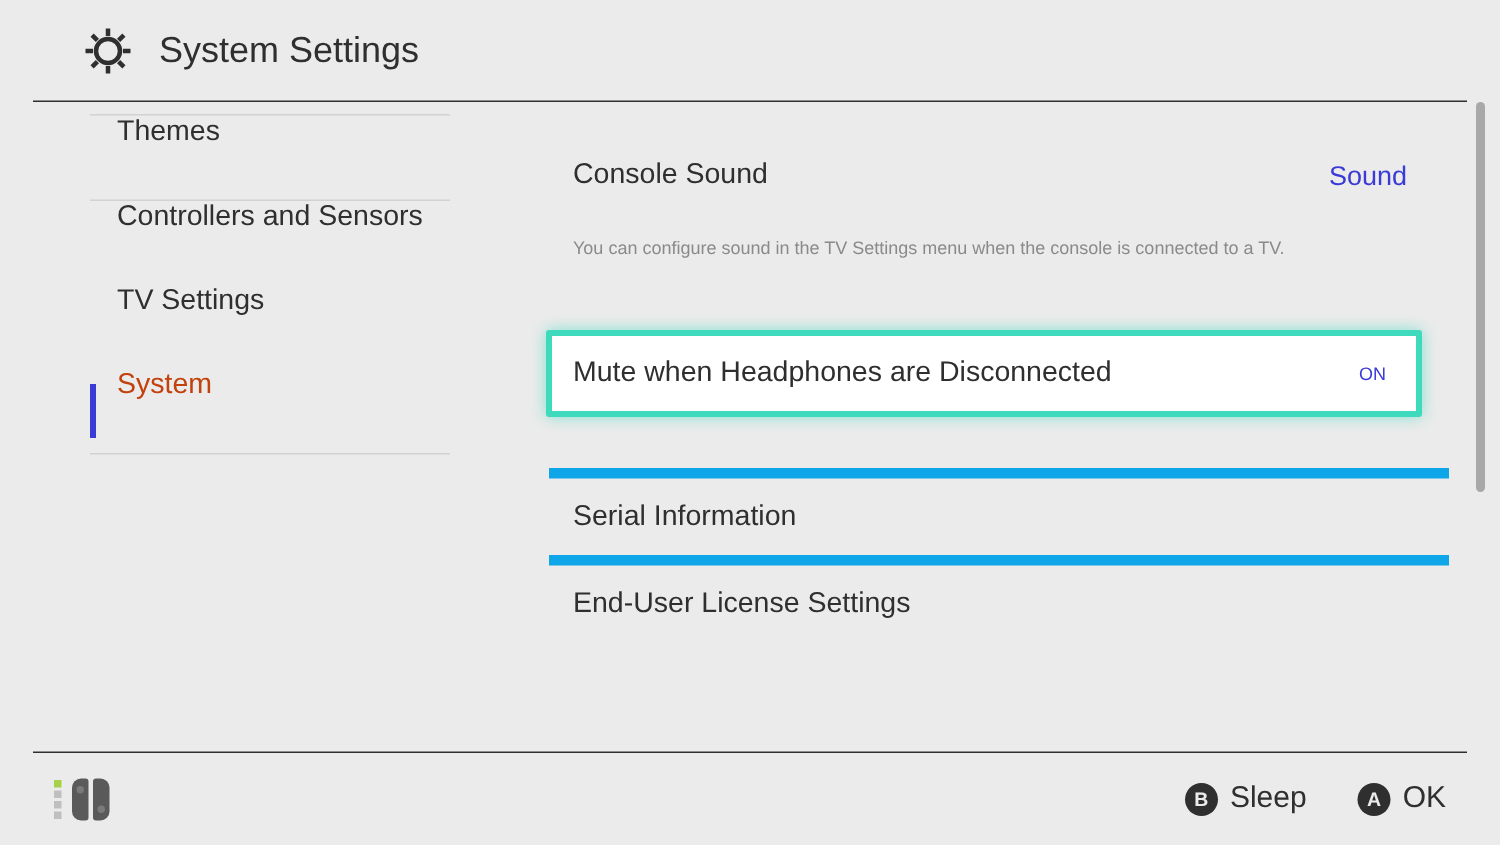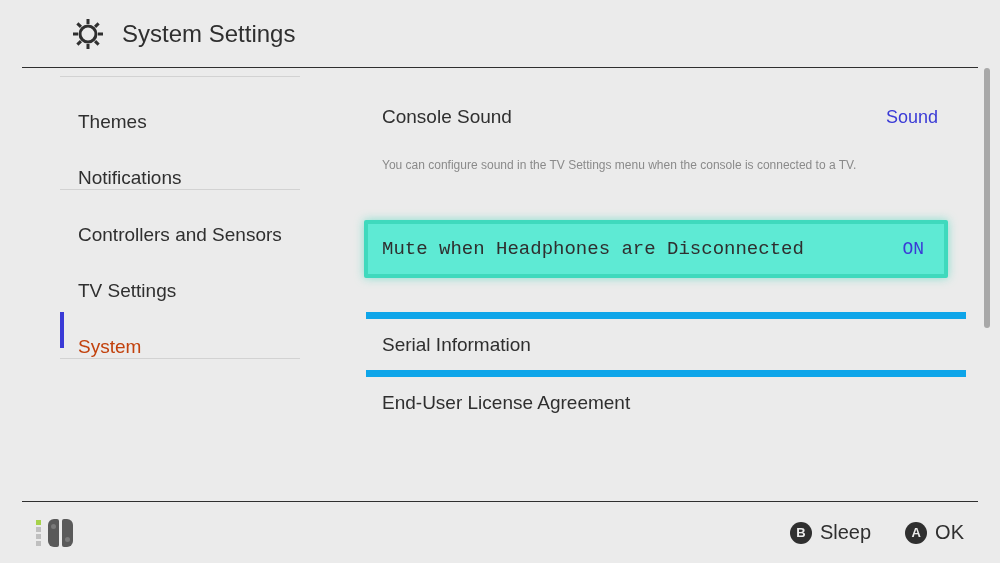--- a/index.html
+++ b/index.html
@@ -1,40 +1,40 @@
 <!DOCTYPE html>
 <html><head>
 <meta charset="utf-8">
 <style>
   * { box-sizing: border-box; margin: 0; padding: 0; }
   html, body { width: 1000px; height: 563px; overflow: hidden; font-family: -apple-system, BlinkMacSystemFont, "Segoe UI", Arial, sans-serif; background: #ebebeb; color: #2f2f2f; }
-  .header { position: absolute; top: 0; left: 0; right: 0; height: 67px; display: flex; align-items: center; padding-left: 72px; }
+  .header { position: absolute; top: 0; left: 0; right: 0; height: 67px; display: flex; align-items: center; padding-left: 56px; }
   .header-divider { position: absolute; top: 67px; left: 22px; right: 22px; height: 1px; background: #2f2f2f; }
   .gear-icon { width: 32px; height: 32px; margin-right: 18px; }
   .page-title { font-size: 24px; font-weight: 400; color: #2f2f2f; }
 
   .sidebar { position: absolute; top: 68px; left: 0; width: 336px; bottom: 61px; overflow: hidden; }
   .sidebar-inner { position: absolute; top: -20px; left: 60px; right: 36px; }
-  .side-item { height: 56px; display: flex; align-items: flex-end; padding-left: 18px; font-size: 19px; color: #2f2f2f; cursor: pointer; }
+  .side-item { height: 56px; display: flex; align-items: flex-start; padding-left: 18px; font-size: 19px; color: #2f2f2f; cursor: pointer; }
   .side-divider { height: 1px; background: #d2d2d2; margin: 0; }
   .side-item.partial { height: 28px; align-items: flex-start; padding-top: 0; }
   .side-item.selected { color: #c2410c; position: relative; }
   .side-item.selected::before { content: ""; position: absolute; left: 0; top: 10px; bottom: 10px; width: 4px; background: #3a3ad6; }
 
   .main { position: absolute; top: 68px; left: 336px; right: 24px; bottom: 61px; overflow: hidden; }
   .scrollbar { position: absolute; top: 68px; right: 10px; width: 6px; height: 260px; background: #a8a8a8; border-radius: 3px; }
 
   .row { height: 58px; display: flex; align-items: center; justify-content: space-between; padding: 0 28px 0 16px; font-size: 19px; border-top: 1px solid #d7d7d7; margin-left: 30px; margin-right: 10px; cursor: pointer; }
   .row:first-child { border-top: none; }
   .row .value { color: #3a3ad6; font-size: 18px; }
   .desc { font-size: 12px; color: #8a8a8a; line-height: 1.5; padding: 10px 28px 12px 16px; margin-left: 30px; margin-right: 10px; }
 
   .highlight-wrap { margin: 34px 28px 34px 28px; }
-  .highlight { border: 4px solid #3fd9bd; border-radius: 2px; background: #5eead4; box-shadow: 0 0 10px rgba(63,217,189,0.6); height: 58px; display: flex; align-items: center; justify-content: space-between; padding: 0 20px 0 14px; font-size: 19px; cursor: pointer; font-family: Liberation Mono, monospace; }
-  .highlight .value { color: #3a3ad6; font-size: 18px; }
+  .highlight { border: 4px solid #3fd9bd; border-radius: 2px; background: #ffffff; box-shadow: 0 0 10px rgba(63,217,189,0.6); height: 58px; display: flex; align-items: center; justify-content: space-between; padding: 0 20px 0 14px; font-size: 19px; cursor: pointer; }
+  .highlight .value { color: #3a3ad6; font-size: 12px; }
 
   .info-row { height: 58px; display: flex; align-items: center; padding: 0 16px; font-size: 19px; border-top: 7px solid #0ea5e9; margin-left: 30px; margin-right: 10px; cursor: pointer; }
 
   .footer-divider { position: absolute; bottom: 61px; left: 22px; right: 22px; height: 1px; background: #2f2f2f; }
   .footer { position: absolute; bottom: 0; left: 0; right: 0; height: 61px; display: flex; align-items: center; padding: 0 36px; }
   .controller-icon { display: flex; align-items: center; gap: 3px; }
   .controller-dots { display: flex; flex-direction: column; gap: 2px; margin-right: 4px; }
   .controller-dots span { width: 5px; height: 5px; background: #bfbfbf; }
   .controller-dots span.active { background: #a6d24a; }
   .joycon { width: 11px; height: 28px; background: #5a5a5a; position: relative; }
@@ -73,23 +73,20 @@
 </div>
 <div class="header-divider"></div>
 
 <div class="sidebar">
   <div class="sidebar-inner">
     <div class="side-item partial"></div>
     <div class="side-divider"></div>
     <div class="side-item">
         <span>Themes</span>
       </div>
-    <div class="side-item">
-        <span>Notifications</span>
-      </div>
     <div class="side-divider"></div>
     <div class="side-item">
         <span>Controllers and Sensors</span>
       </div>
     <div class="side-item">
         <span>TV Settings</span>
       </div>
     <div class="side-item selected">
         <span>System</span>
       </div>
@@ -108,21 +105,21 @@
     <div class="highlight">
       <span>Mute when Headphones are Disconnected</span>
       <span class="value">ON</span>
     </div>
   </div>
 
   <div class="info-row">
     <span>Serial Information</span>
   </div>
   <div class="info-row">
-    <span>End-User License Agreement</span>
+    <span>End-User License Settings</span>
   </div>
 </div>
 
 <div class="scrollbar"></div>
 
 <div class="footer-divider"></div>
 <div class="footer">
   <div class="controller-icon">
     <div class="controller-dots">
       <span class="active"></span>

